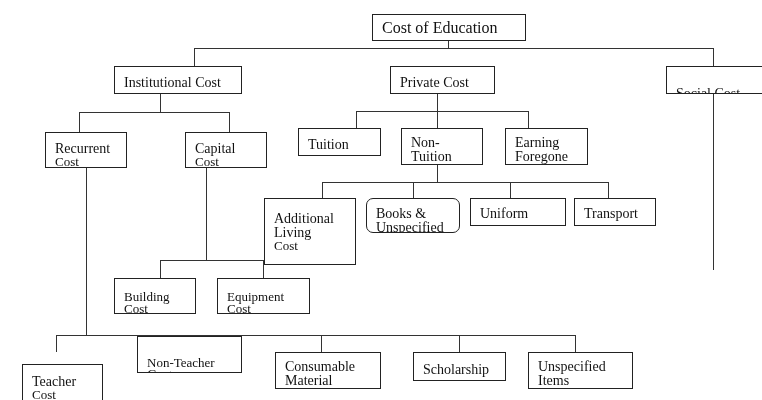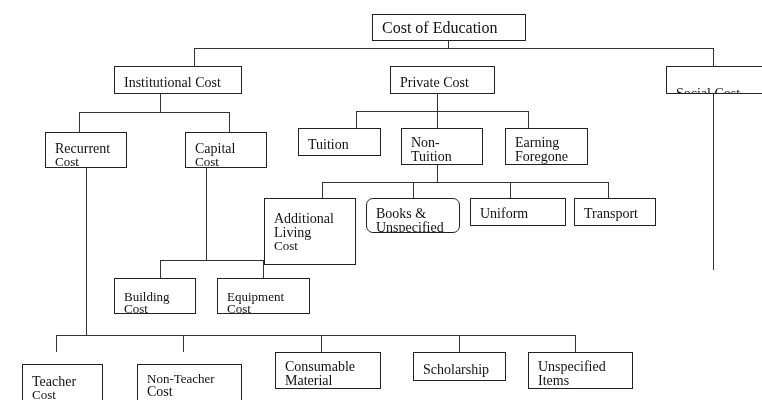--- a/index.html
+++ b/index.html
@@ -118,21 +118,21 @@
   </div>
   <div class="box" style="left:217px; top:278px; width:93px; height:36px; padding-top:12px;">
     <span class="l1 small">Equipment</span>
     <span class="l2 small">Cost</span>
   </div>
 
   <div class="box" style="left:22px; top:352px; width:81px; height:37px; padding-top:10px;margin-top:12px;">
     <span class="l1">Teacher</span>
     <span class="l2 small">Cost</span>
   </div>
-  <div class="box" style="left:137px; top:364px; width:105px; height:37px; padding-top:8px;">
+  <div class="box" style="left:137px; top:336px; width:105px; height:37px; padding-top:20px;">
     <span class="l1 small">Non-Teacher</span>
     <span class="l2">Cost</span>
   </div>
   <div class="box" style="left:275px; top:352px; width:106px; height:37px; padding-top:7px;">
     <span class="l1">Consumable</span>
     <span class="l2">Material</span>
   </div>
   <div class="box" style="left:413px; top:352px; width:93px; height:29px; padding-top:10px;">
     <span class="l1">Scholarship</span>
   </div>

